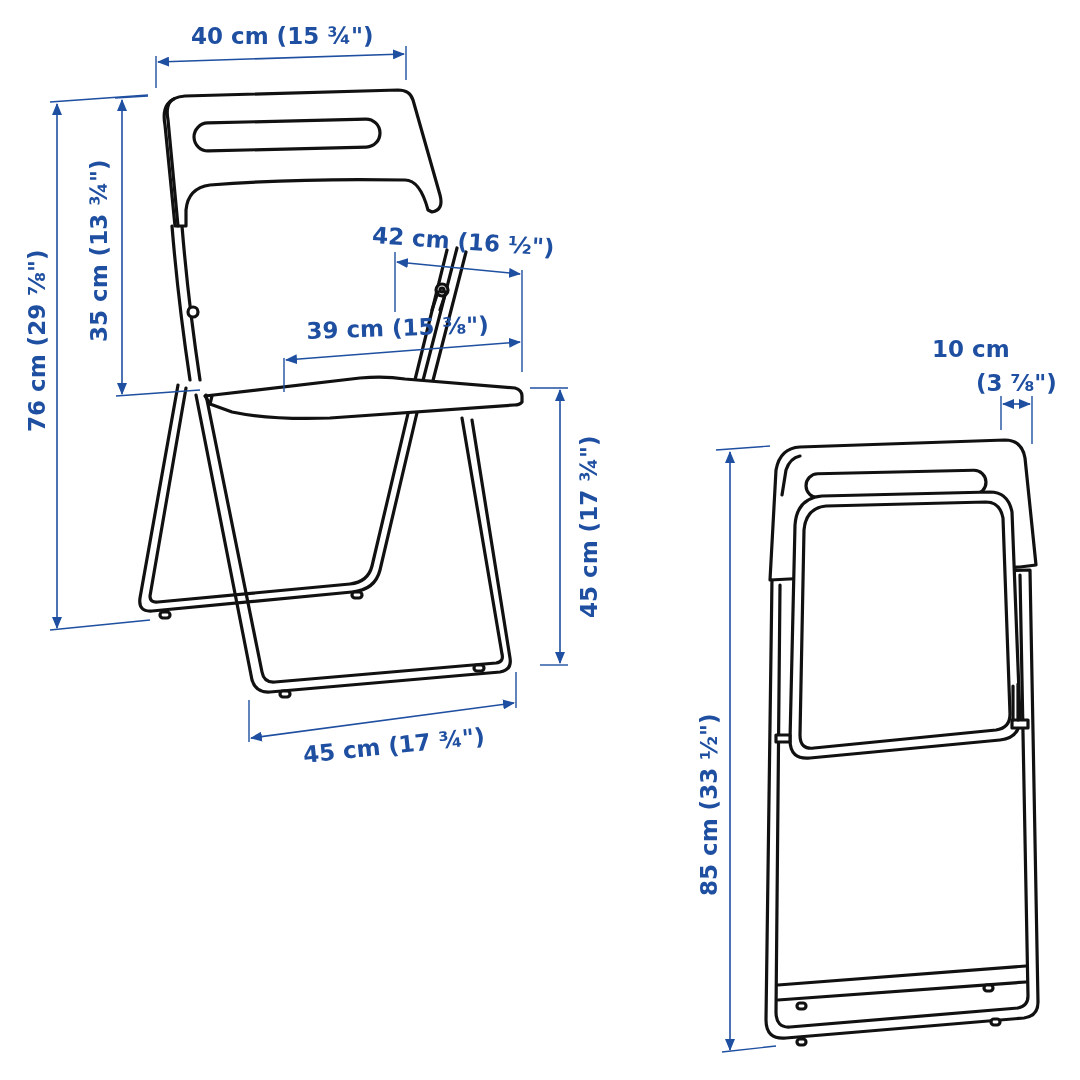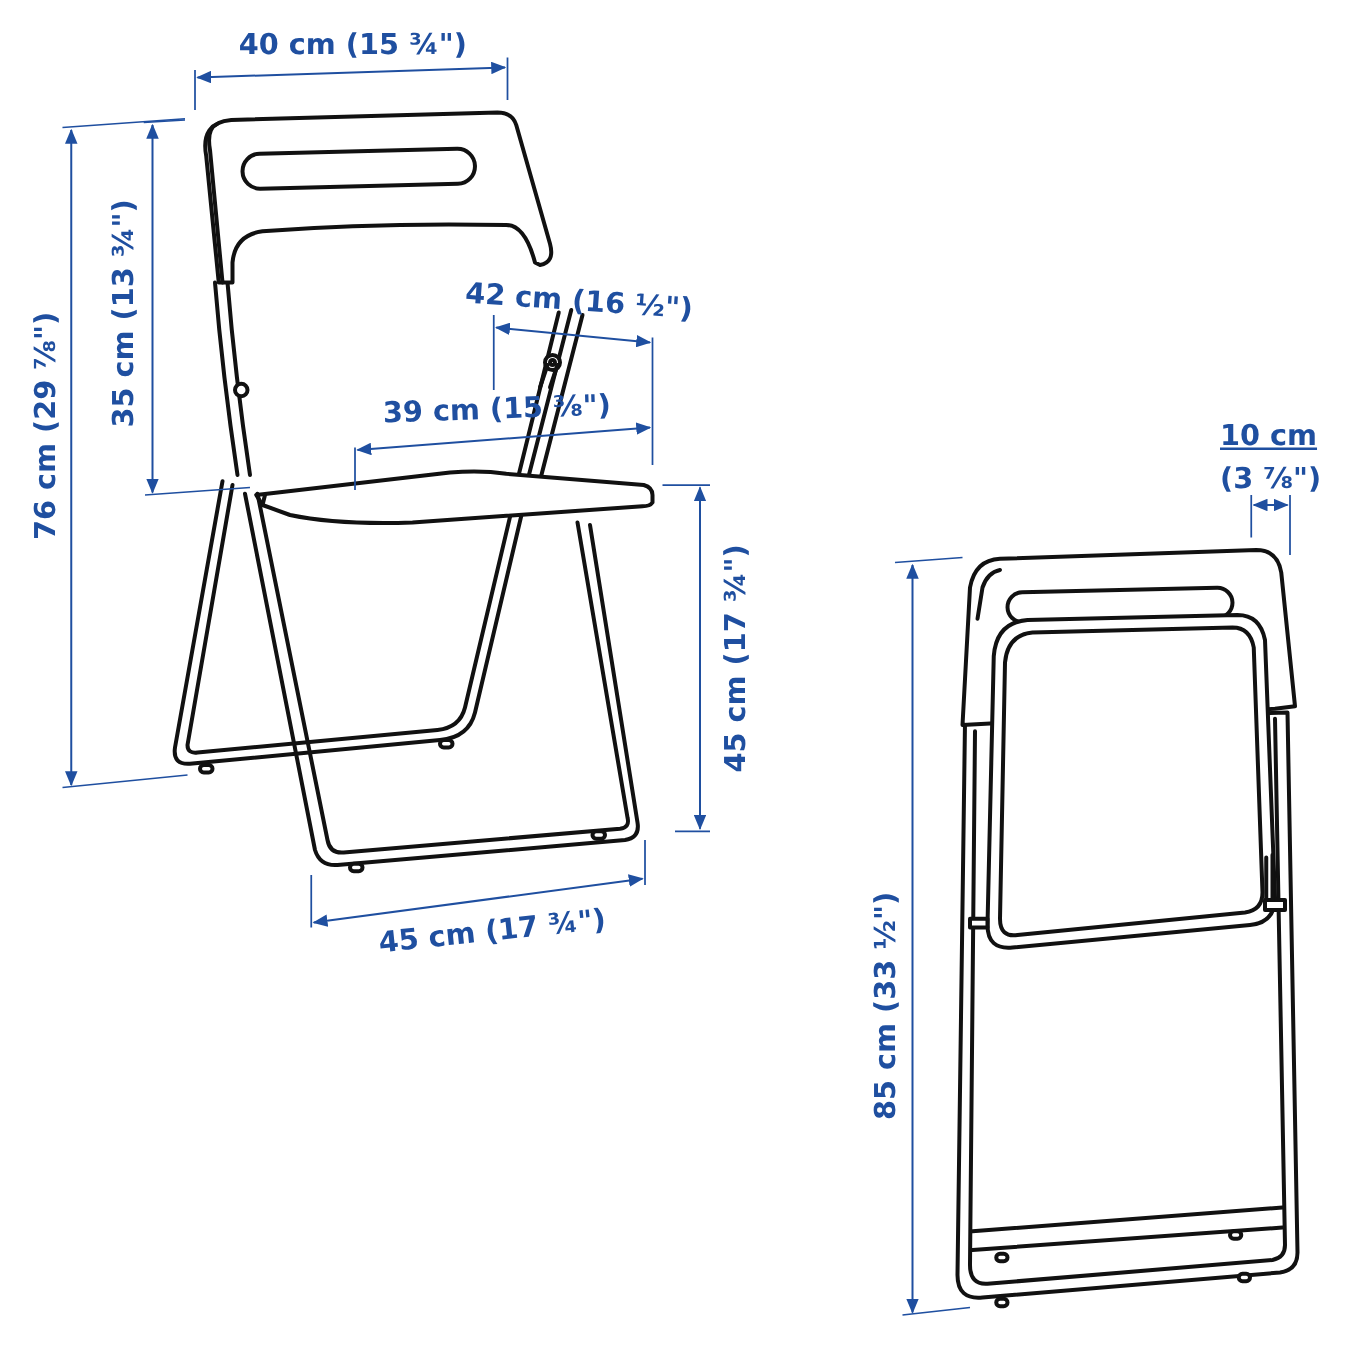--- a/index.html
+++ b/index.html
@@ -138,18 +138,18 @@
   <div class="label" style="left:88px; top:342px; transform: rotate(-90deg);">35 cm (13 ¾")</div>
 
   <div class="label" style="left:373px; top:224px; transform: rotate(4deg);">42 cm (16 ½")</div>
 
   <div class="label" style="left:306px; top:320px; transform: rotate(-2deg);">39 cm (15 ⅜")</div>
 
   <div class="label" style="left:578px; top:618px; transform: rotate(-90deg);">45 cm (17 ¾")</div>
 
   <div class="label" style="left:302px; top:744px; transform: rotate(-6deg);">45 cm (17 ¾")</div>
 
-  <div class="label" style="left:976px; top:338px;text-decoration:underline;">10 cm</div>
+  <div class="label" style="left:932px; top:338px;">10 cm</div>
   <div class="label" style="left:976px; top:372px;">(3 ⅞")</div>
 
   <div class="label" style="left:698px; top:896px; transform: rotate(-90deg);">85 cm (33 ½")</div>
 
 </div>
 
 </body></html>

